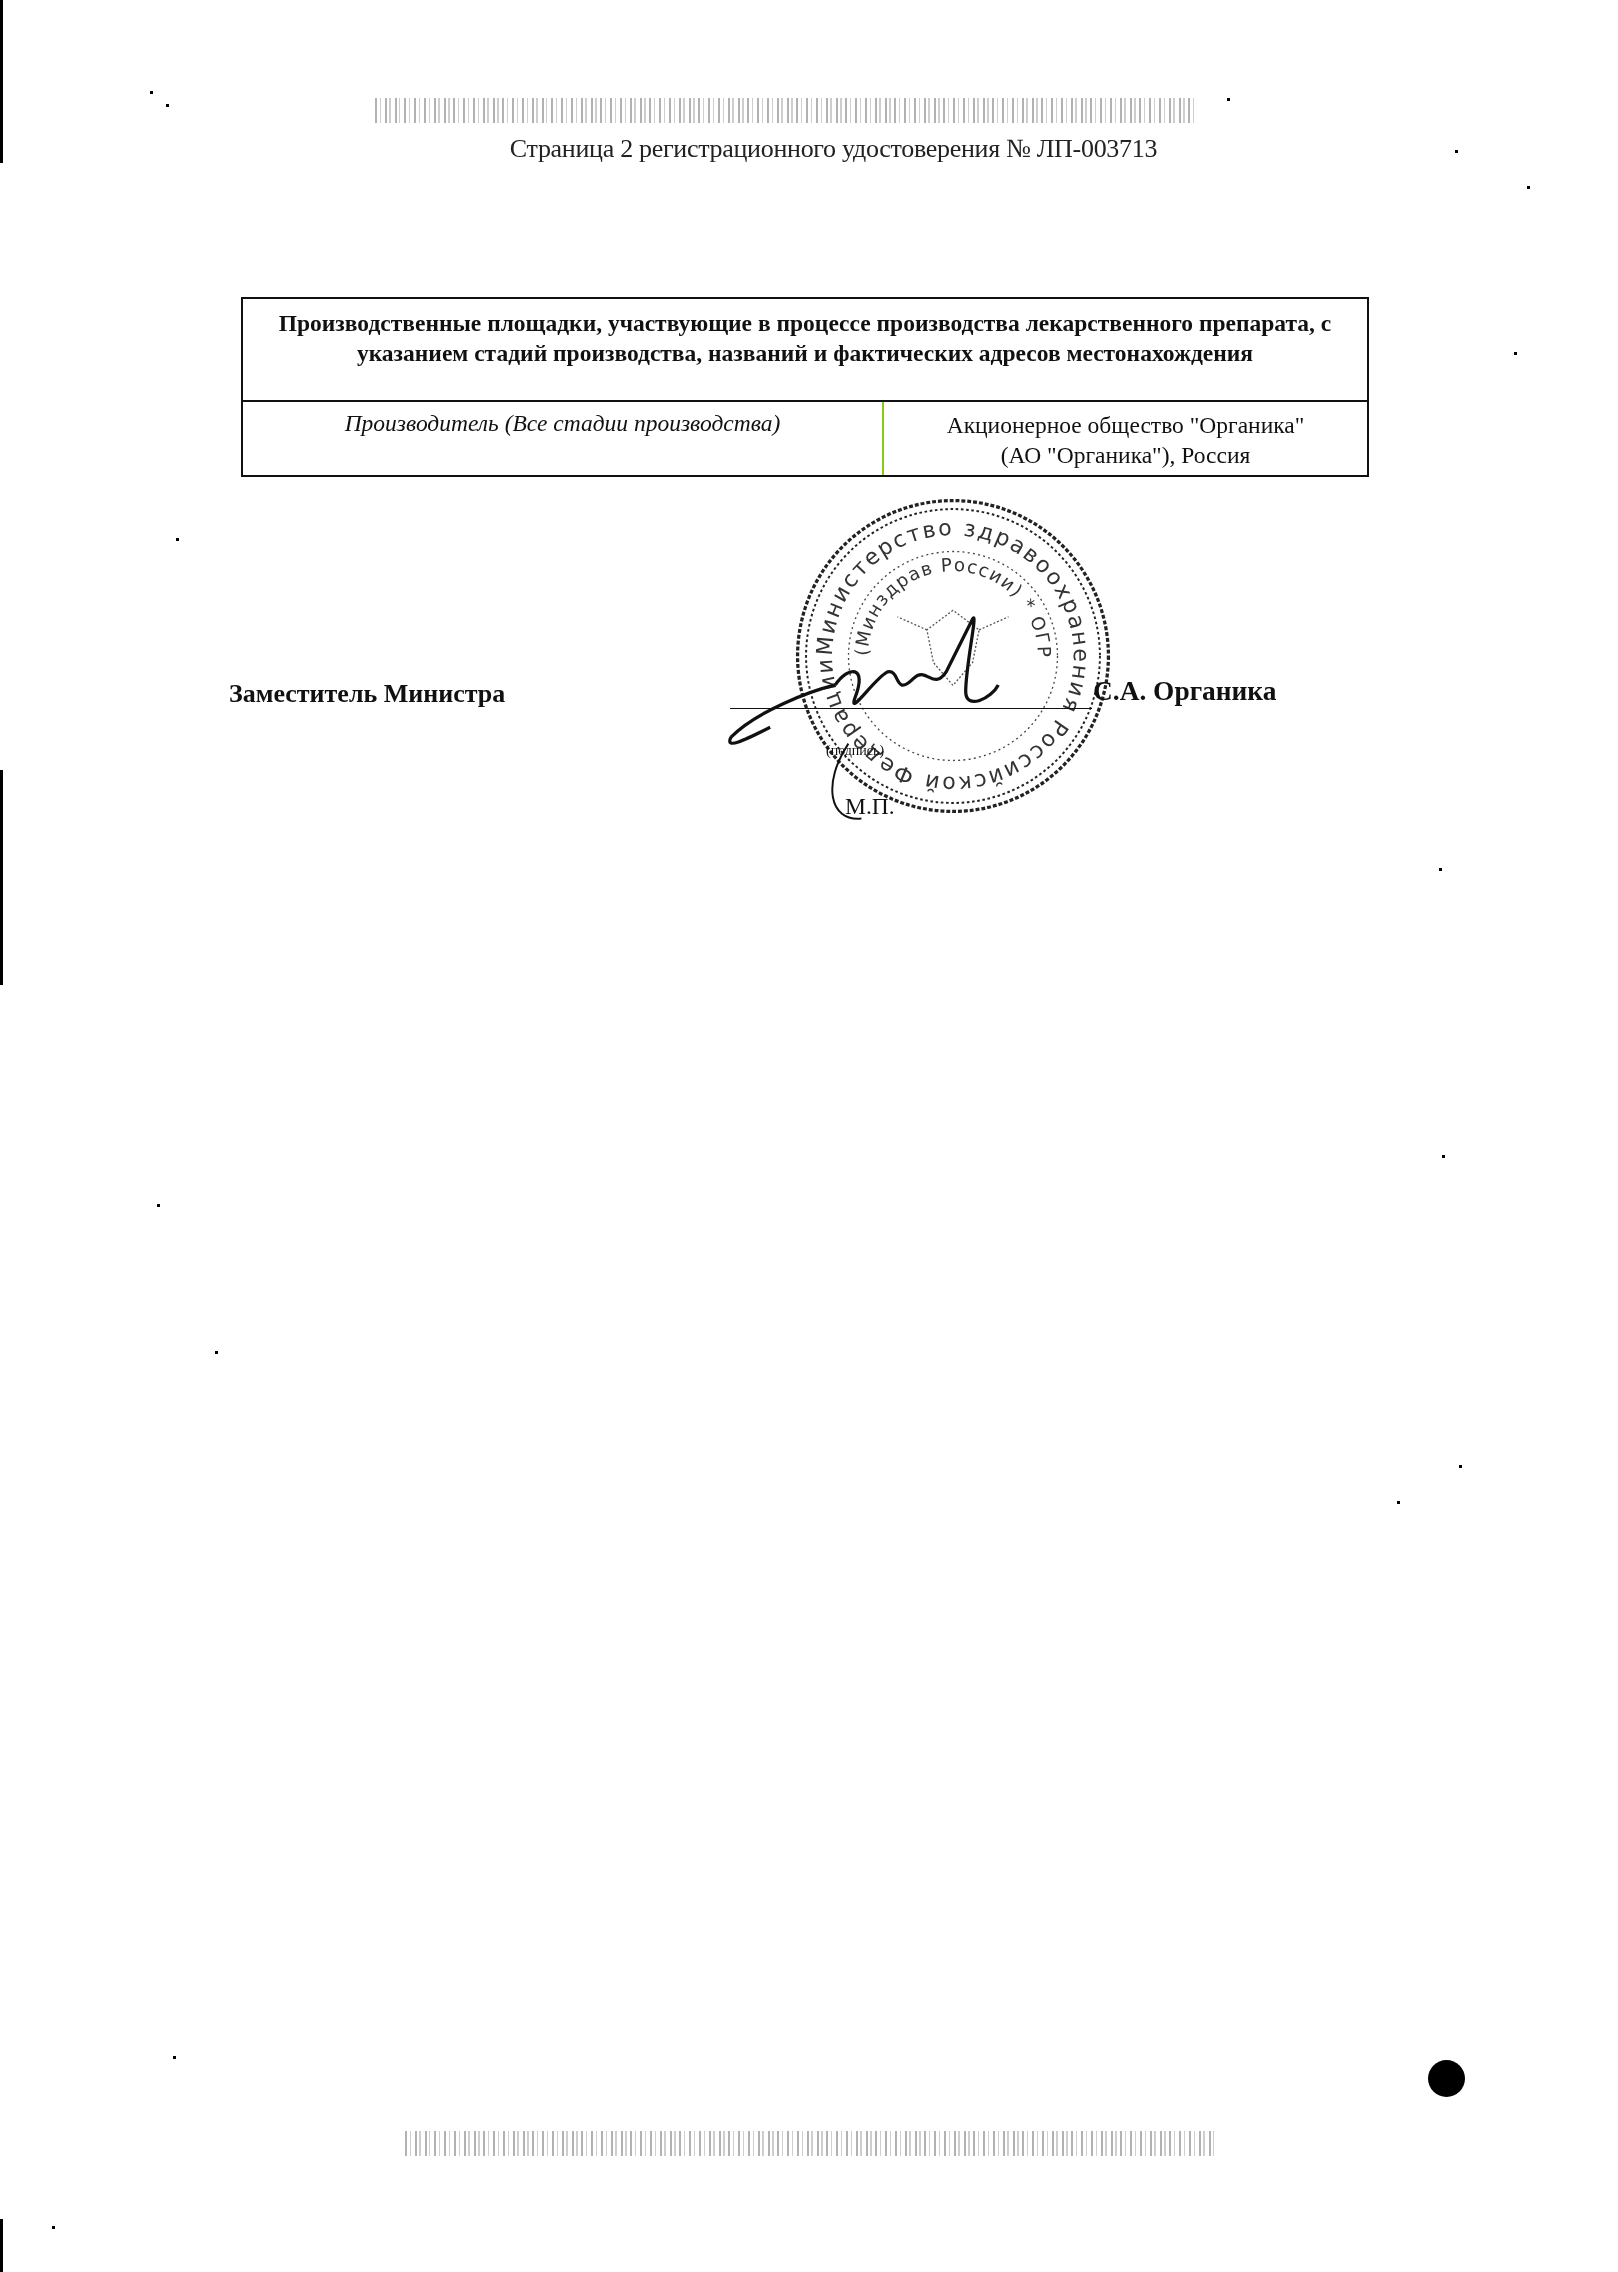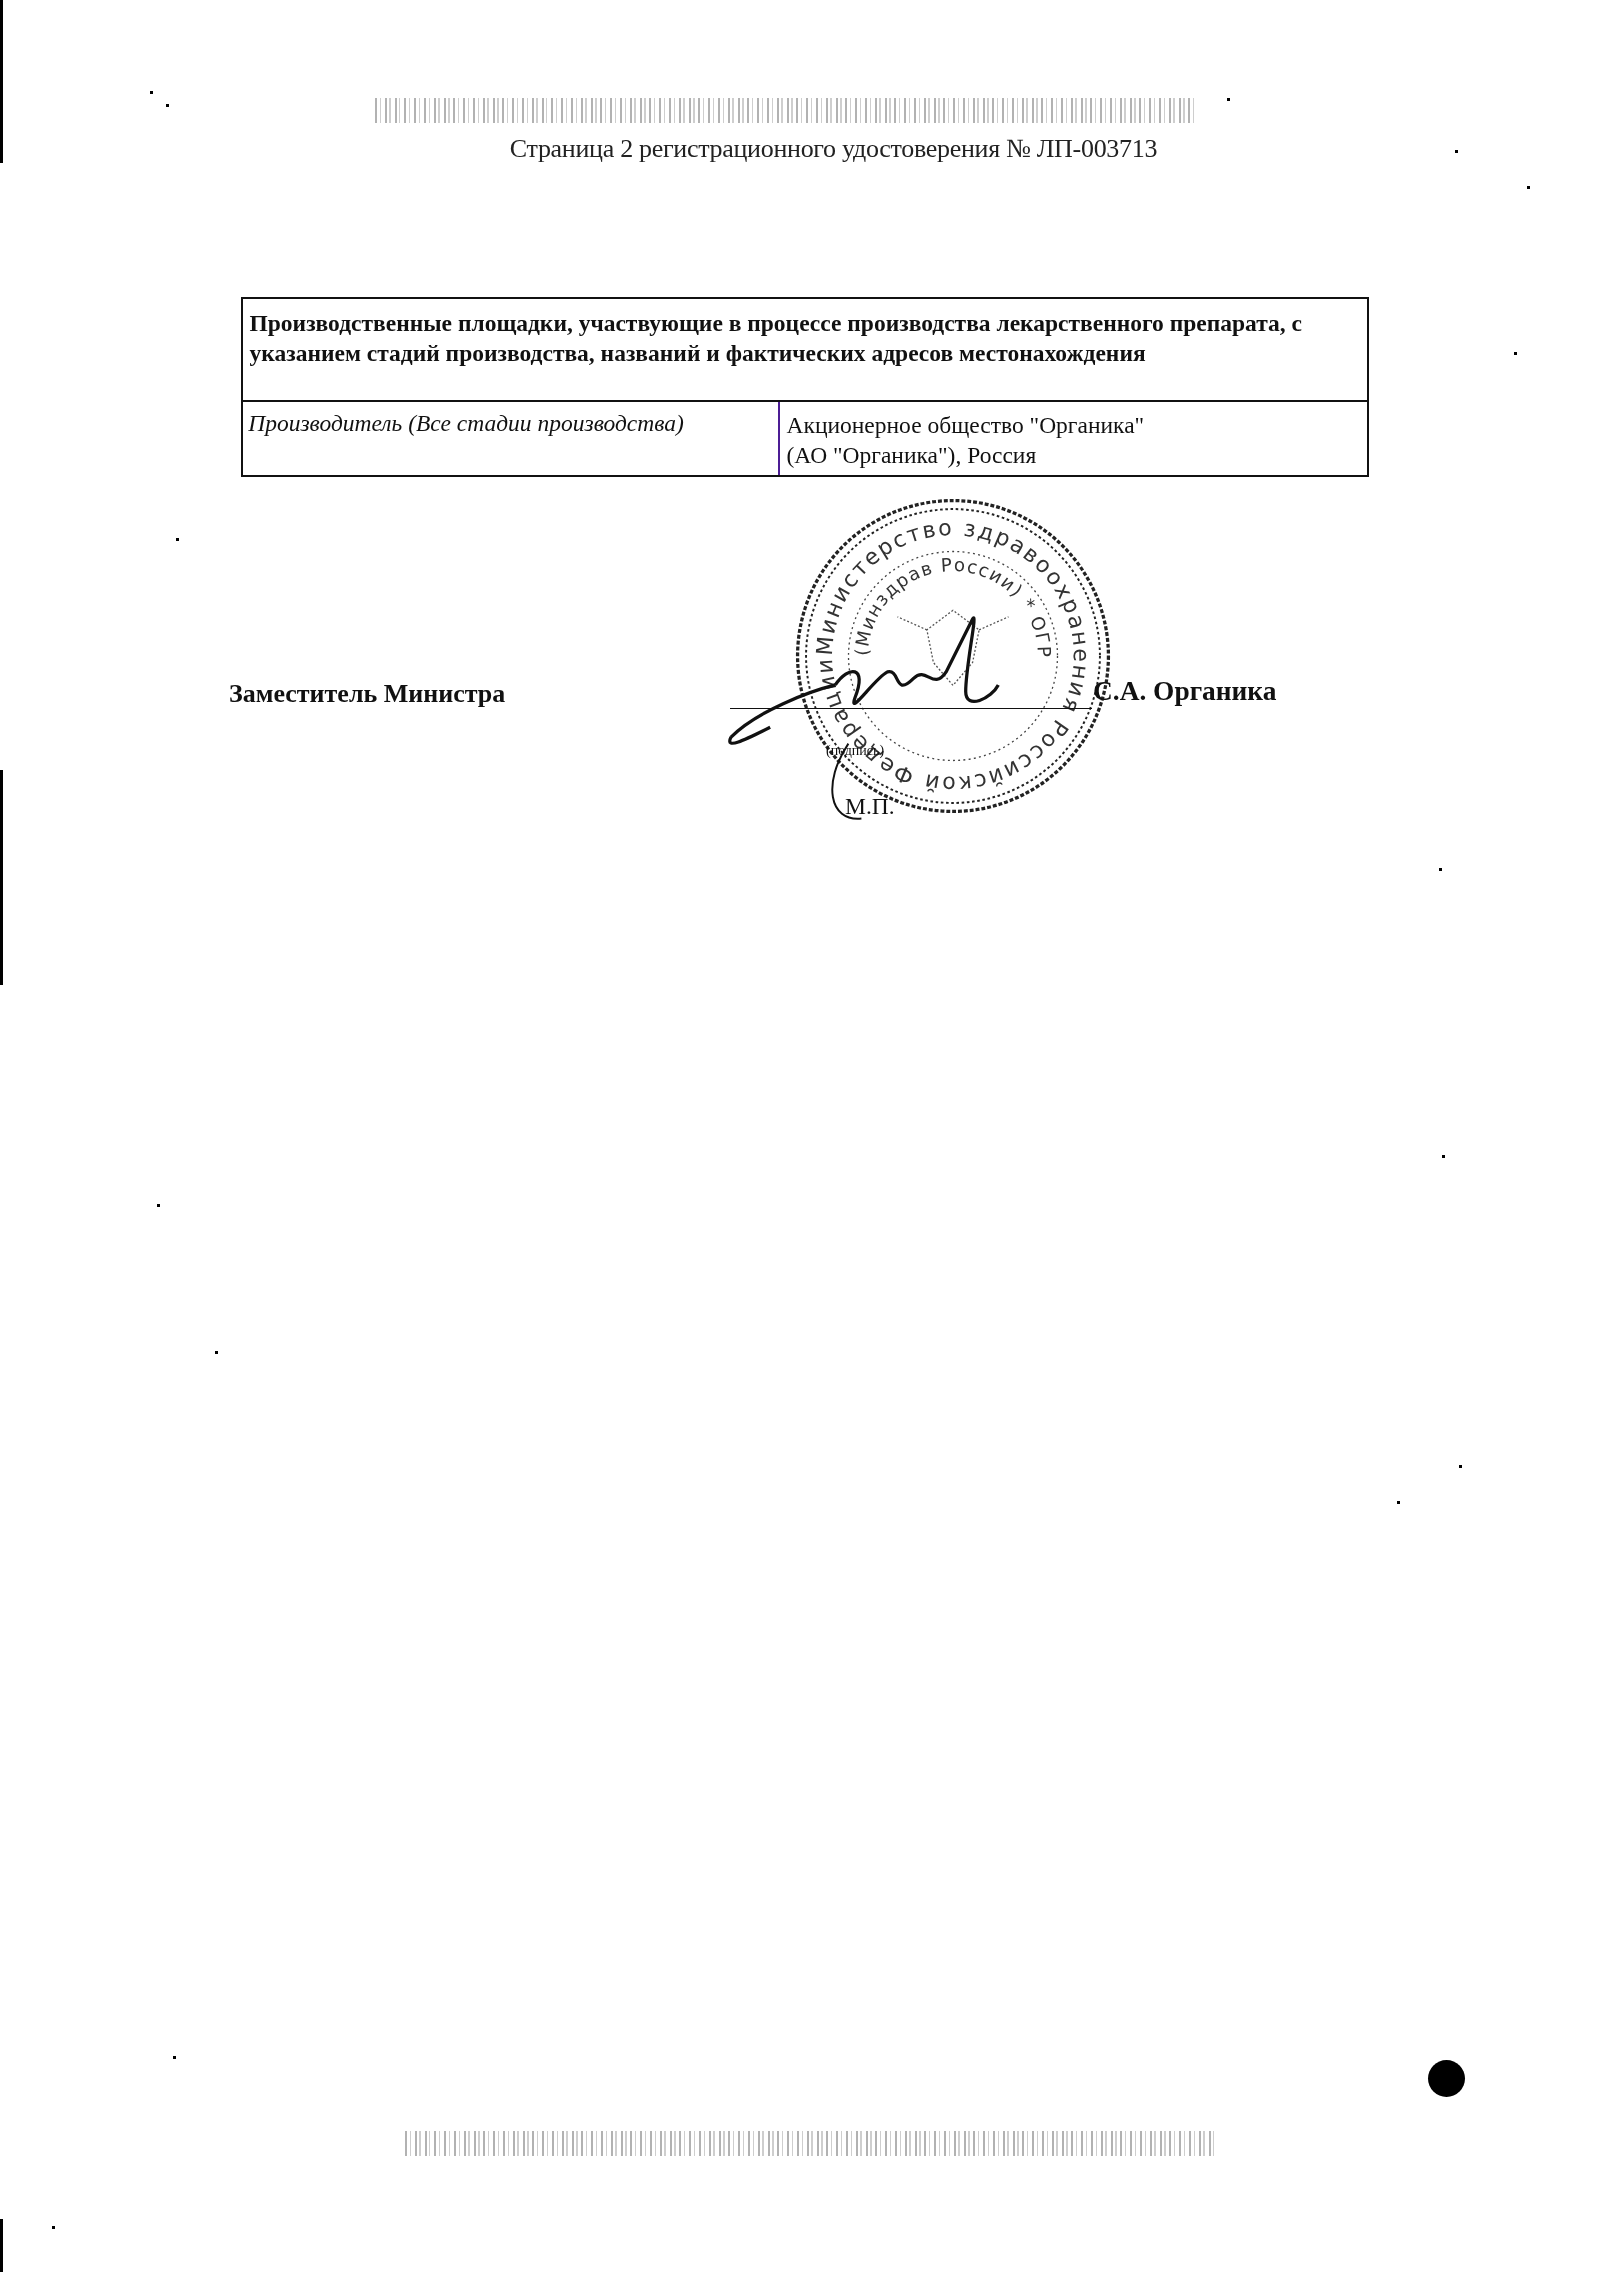--- a/index.html
+++ b/index.html
@@ -16,25 +16,25 @@
     opacity: 0.55;
   }
   .header {
     position: absolute; top: 134px; left: 0; width: 1619px; text-align: center;
     font-size: 26px; letter-spacing: -0.3px; color: #222; padding-left: 24px;
   }
   .table {
     position: absolute; left: 241px; top: 297px; width: 1128px;
     border: 2px solid #111; box-sizing: border-box;
   }
-  .row { border-bottom: 2px solid #111; box-sizing: border-box; }
+  .row { border-bottom: 2px solid #111; box-sizing: border-box; text-align: center; }
   .row:last-child { border-bottom: none; }
   .row-head { height: 103px; padding: 9.1px 6.5px 0 6.5px; font-weight: bold; font-size: 23.5px; line-height: 30px; }
   .row-mfr { height: 73px; display: flex; }
-  .cell-left { width: 537px; border-right: 2px solid #4c1d95; padding: 7.8px 5.2px; font-style: italic; font-size: 23.5px; box-sizing: border-box; }
+  .cell-left { width: 641px; border-right: 2px solid #84cc16; padding: 7.8px 5.2px; font-style: italic; font-size: 23.5px; box-sizing: border-box; }
   .cell-right { flex: 1; padding: 7.8px 6.5px; font-size: 23.5px; line-height: 30px; box-sizing: border-box; }
   .row-addr { height: 47px; padding: 6.5px 5.2px; font-size: 23.5px; box-sizing: border-box; }
   .sign-title { position: absolute; left: 229px; top: 679px; font-size: 26px; font-weight: bold; }
   .sign-name { position: absolute; left: 1093px; top: 676px; font-size: 27.4px; font-weight: bold; }
   .sign-line { position: absolute; left: 730px; top: 708px; width: 362px; border-top: 1.3px solid #111; }
   .sign-caption { position: absolute; left: 826px; top: 743px; font-size: 14px; }
   .mp { position: absolute; left: 845px; top: 749px; font-size: 23.5px; margin-top: 44px; }
   .stamp { position: absolute; left: 793px; top: 496px; width: 320px; height: 320px; }
   .signature { position: absolute; left: 718px; top: 587px; width: 352px; height: 235px; }
   .dot { position: absolute; left: 1428px; top: 2060px; width: 37px; height: 37px; border-radius: 50%; background: #000; }

